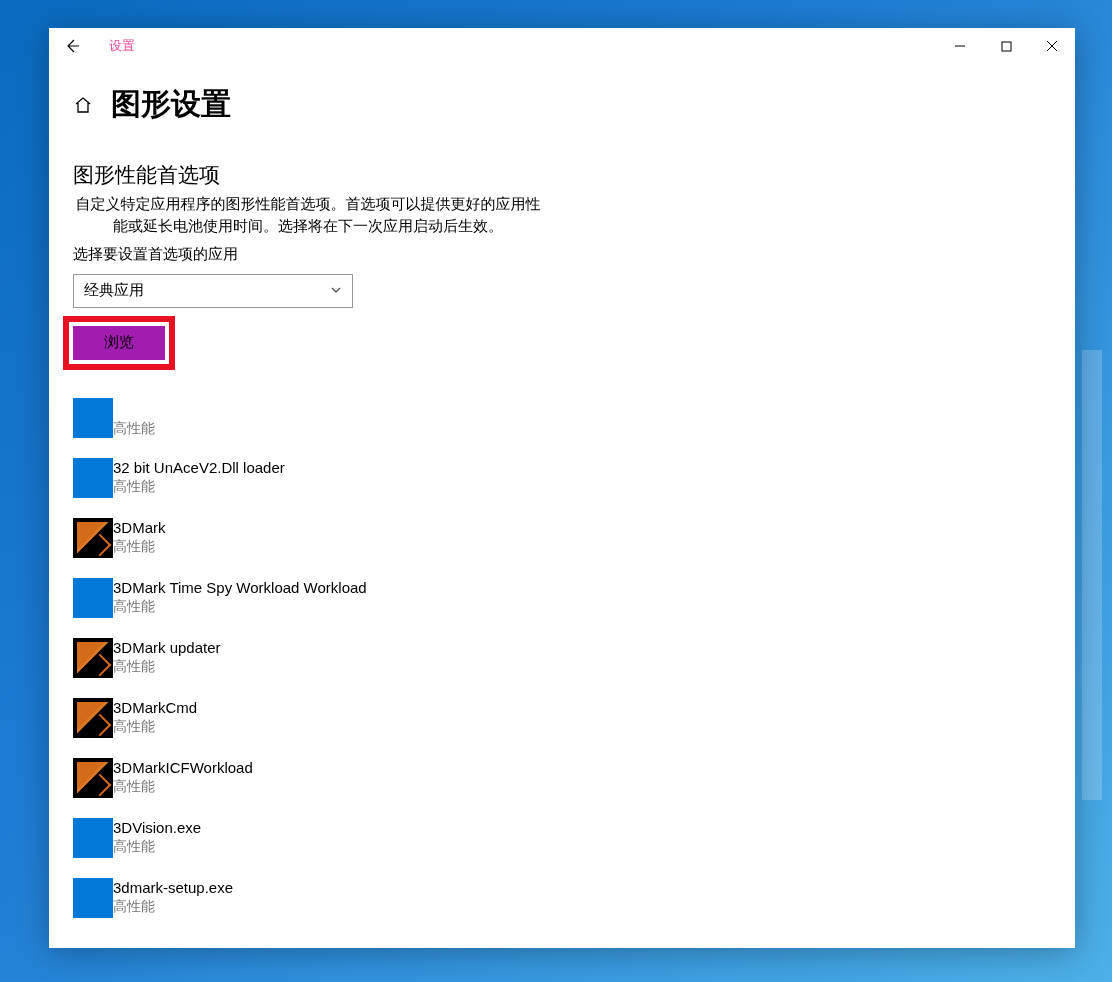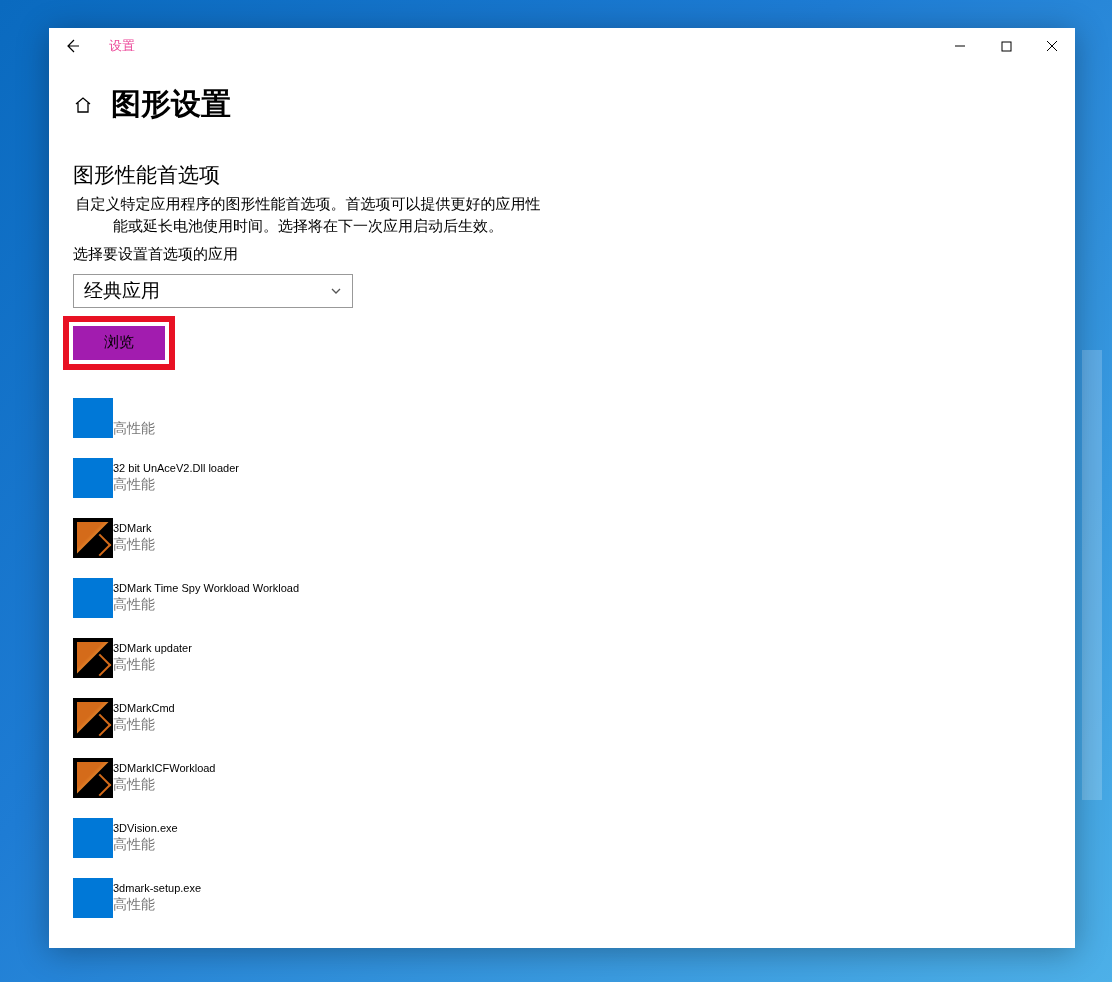--- a/index.html
+++ b/index.html
@@ -124,21 +124,21 @@
   }
   .dropdown {
     width: 280px;
     height: 34px;
     border: 1px solid #999;
     background: #fff;
     display: flex;
     align-items: center;
     justify-content: space-between;
     padding: 16px 10px;
-    font-size: 19px;
+    font-size: 15px;
     margin-bottom: 8px;
   }
   .dropdown .chev { color: #555; }
 
   .browse-highlight {
     display: inline-block;
     border: 6px solid #e81123;
     padding: 4px;
     margin-left: -10px;
     margin-bottom: 18px;
@@ -182,21 +182,21 @@
   .app-icon.mark::before {
     content:'';
     position:absolute;
     right:5px; bottom:5px;
     width:14px; height:14px;
     border:2px solid #d46b1a;
     border-left:none; border-top:none;
     transform:rotate(-45deg);
   }
   .app-text { display: flex; flex-direction: column; }
-  .app-name { font-size: 11px; color: #000; }
+  .app-name { font-size: 15px; color: #000; }
   .app-perf { font-size: 14px; color: #777; margin-top: 2px; }
   .app-row.noname .app-text { justify-content: flex-end; height:40px;}
 </style>
 </head>
 <body>
 
 <div class="bg-bars">
   <div></div>
     <div></div>
     <div></div>

